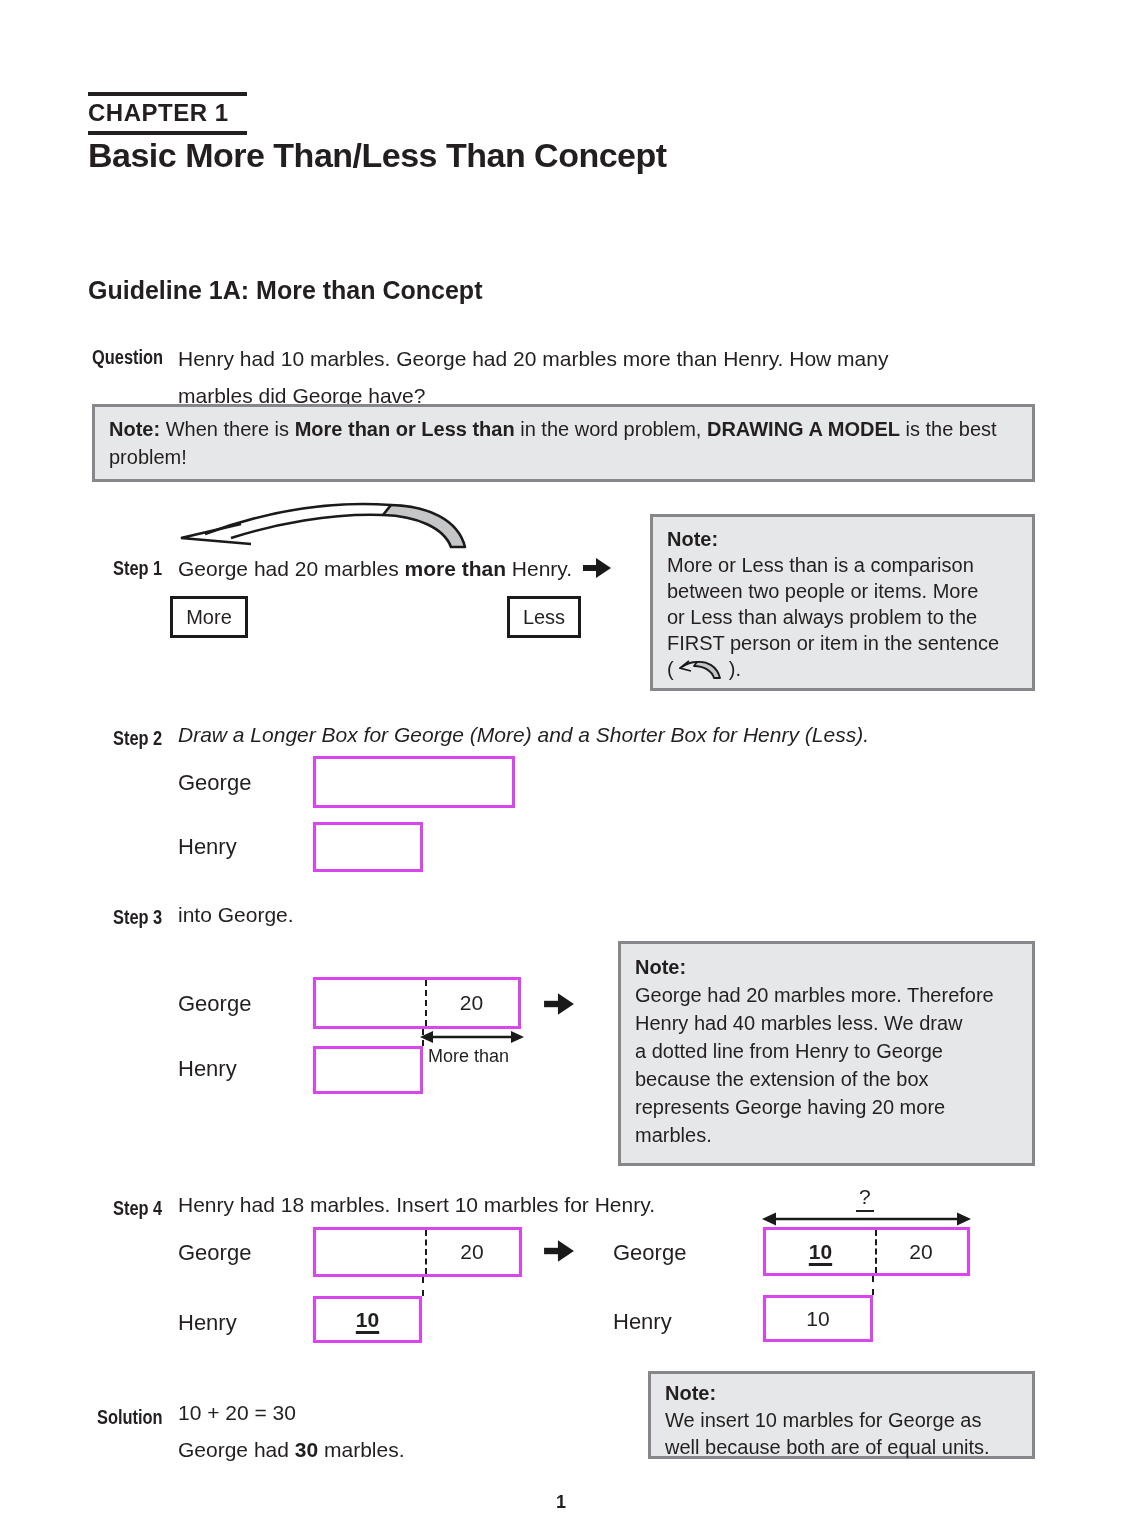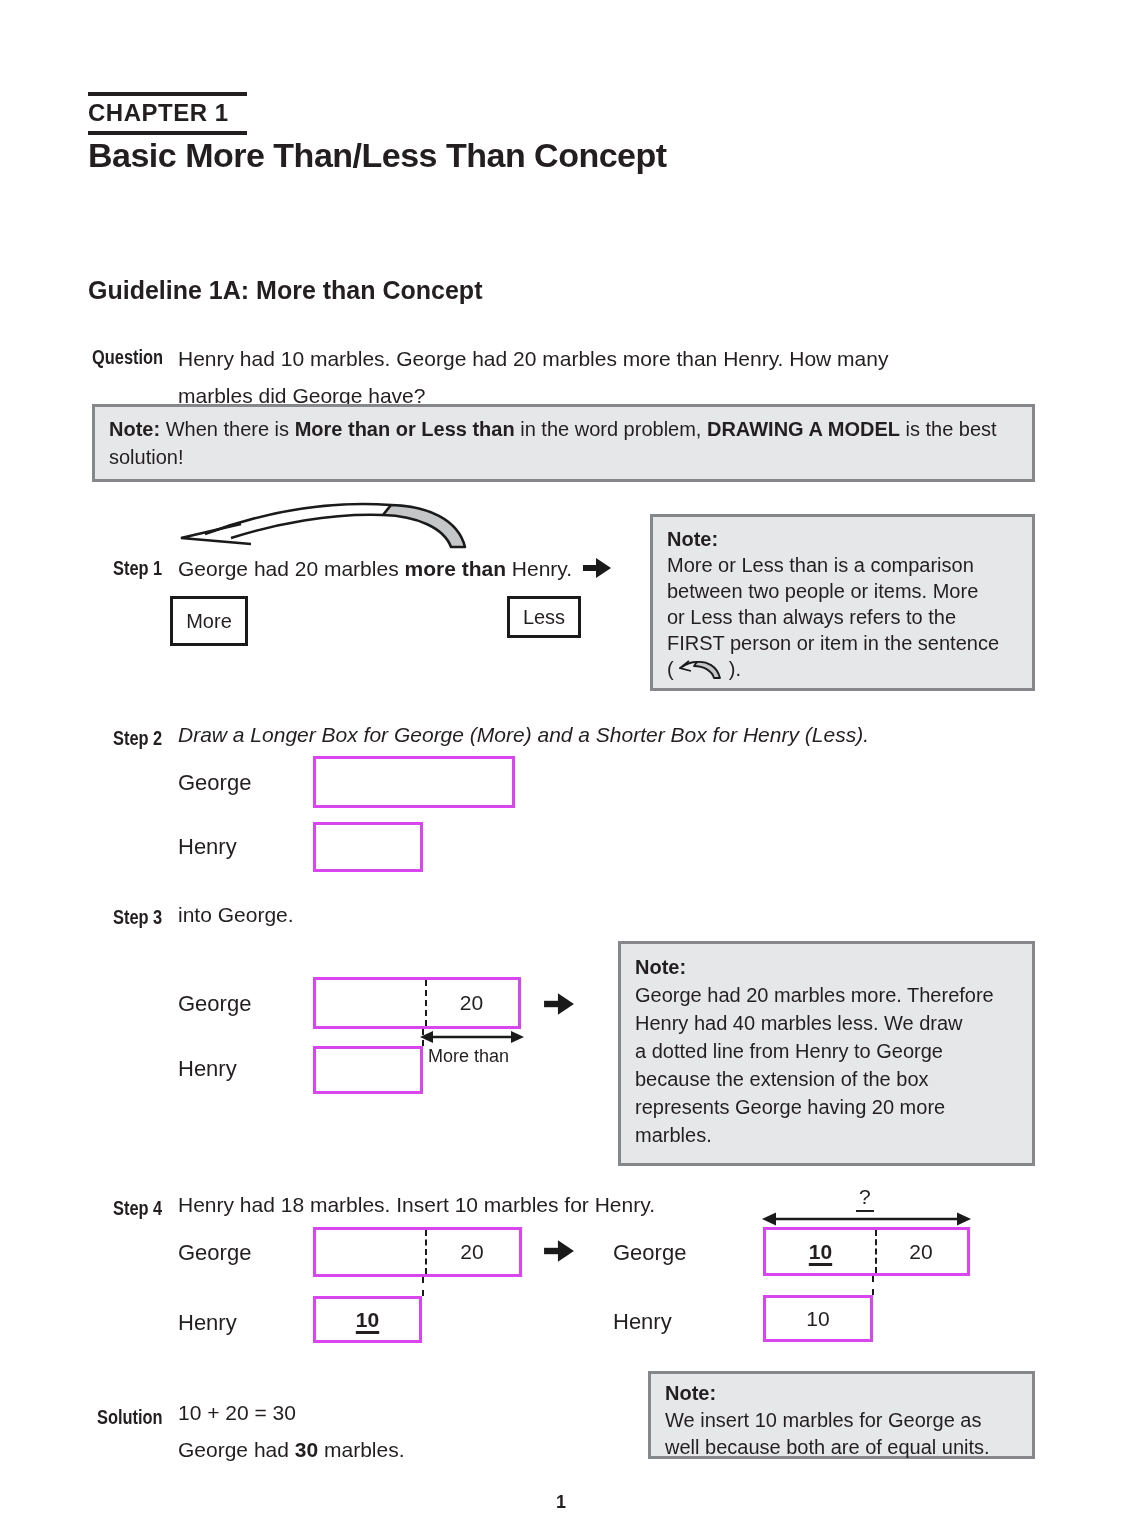--- a/index.html
+++ b/index.html
@@ -48,45 +48,45 @@
   <div class="abs guideline" style="left:88px; top:232px;">Guideline 1A: More than Concept</div>
 
   <div class="abs side-label" style="left:92px; top:302px;">Question</div>
   <div class="abs body-text" style="left:178px; top:296px;">
     <div class="nowrap">Henry had 10 marbles. George had 20 marbles more than Henry. How many</div>
     <div class="nowrap">marbles did George have?</div>
   </div>
 
   <div class="notebox" style="left:92px; top:360px; width:943px; height:78px;">
     <div class="nowrap"><span class="nb-title">Note:</span><span> When there is </span><span class="b">More than or Less than</span><span> in the word problem, </span><span class="b">DRAWING A MODEL</span><span> is the best</span></div>
-    <div>solution!</div>
+    <div>problem!</div>
   </div>
 
   <svg class="abs" style="left:165px; top:455px;" width="330" height="55" viewBox="0 0 330 55">
     <path d="M300 48 C293 20 262 7 226 6 L218 16 C252 17 279 29 286 48 Z" fill="#c4c6c8" stroke="#1a1a1a" stroke-width="2.6" stroke-linejoin="round"></path>
     <path d="M226 6 C158 1 94 15 40 35" fill="none" stroke="#1a1a1a" stroke-width="2.6"></path>
     <path d="M218 16 C166 14 110 25 66 39" fill="none" stroke="#1a1a1a" stroke-width="2.6"></path>
     <path d="M76 25 L16 39 L86 45" fill="none" stroke="#1a1a1a" stroke-width="2.6" stroke-linejoin="miter"></path>
   </svg>
 
   <div class="abs side-label" style="left:113px; top:513px;">Step 1</div>
   <div class="abs body-text nowrap" style="left:178px; top:506px;">
     <span>George had 20 marbles </span><span class="b">more than</span><span> Henry.</span><svg class="arrow-inline" width="30" height="22" viewBox="0 0 30 22">
         <rect x="1" y="8" width="15" height="6" fill="#1a1a1a"></rect>
         <polygon points="14,1 29,11 14,21" fill="#1a1a1a"></polygon>
       </svg>
   </div>
-  <div class="mini-box" style="left:170px; top:552px; width:78px; height:50px;">More</div>
+  <div class="mini-box" style="left:170px; top:552px; width:78px; height:42px;">More</div>
   <div class="mini-box" style="left:507px; top:552px; width:74px; height:42px;">Less</div>
 
   <div class="notebox" style="left:650px; top:470px; width:385px; height:177px; line-height:26px; padding-top:9px;">
     <div class="nb-title">Note:</div>
     <div class="nowrap">More or Less than is a comparison</div>
     <div class="nowrap">between two people or items. More</div>
-    <div class="nowrap">or Less than always refers to the</div>
+    <div class="nowrap">or Less than always problem to the</div>
     <div class="nowrap">FIRST person or item in the sentence</div>
     <div class="nowrap"><span>(</span>
       <svg style="vertical-align:-4px;" width="44" height="22" viewBox="0 0 44 22">
         <path d="M41 20 C38 8 28 3 18 4 L15 8 C25 8 33 13 35 20 Z" fill="#c4c6c8" stroke="#1a1a1a" stroke-width="1.8" stroke-linejoin="round"></path>
         <path d="M18 4 C12 4 7 6 3 9" fill="none" stroke="#1a1a1a" stroke-width="1.8"></path>
         <path d="M10 3 L1 10 L12 13" fill="none" stroke="#1a1a1a" stroke-width="1.8"></path>
       </svg>
       <span>).</span></div>
   </div>
 

